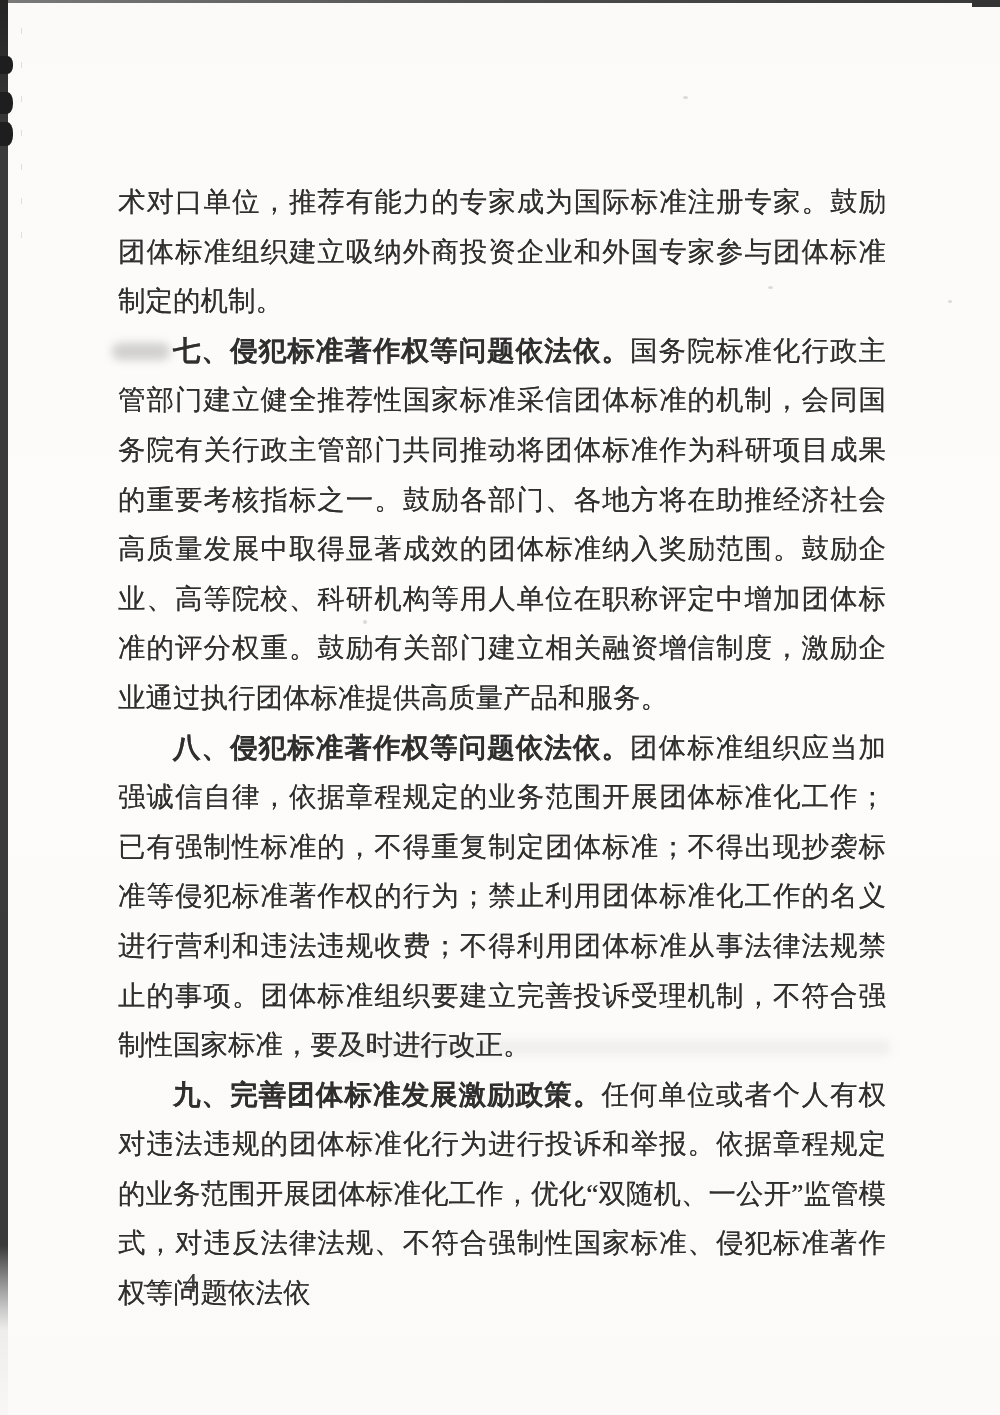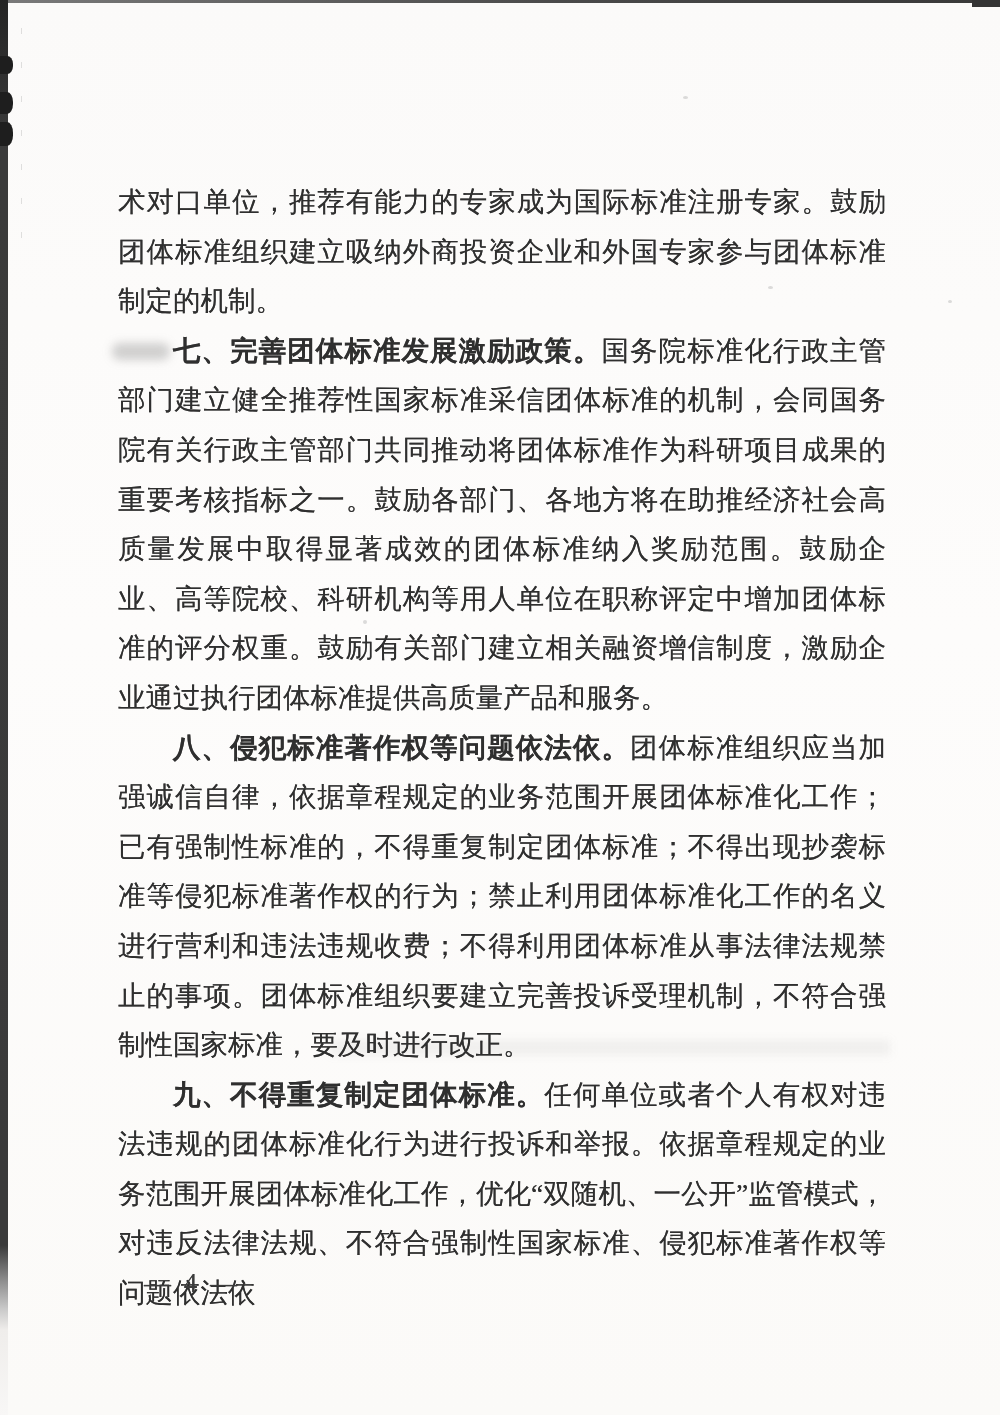--- a/index.html
+++ b/index.html
@@ -146,28 +146,28 @@
   <div class="speck speck-3"></div>
   <div class="speck speck-4"></div>
 
   <div class="content">
 
     <p class="para">
       <span>术对口单位，推荐有能力的专家成为国际标准注册专家。鼓励团体标准组织建立吸纳外商投资企业和外国专家参与团体标准制定的机制。</span>
     </p>
 
     <p class="para indent">
-      <span class="heading">七、完善团体标准发展激励政策。</span><span>国务院标准化行政主管部门建立健全推荐性国家标准采信团体标准的机制，会同国务院有关行政主管部门共同推动将团体标准作为科研项目成果的重要考核指标之一。鼓励各部门、各地方将在助推经济社会高质量发展中取得显著成效的团体标准纳入奖励范围。鼓励企业、高等院校、科研机构等用人单位在职称评定中增加团体标准的评分权重。鼓励有关部门建立相关融资增信制度，激励企业通过执行团体标准提供高质量产品和服务。</span>
+      <span class="heading">七、侵犯标准著作权等问题依法依。</span><span>国务院标准化行政主管部门建立健全推荐性国家标准采信团体标准的机制，会同国务院有关行政主管部门共同推动将团体标准作为科研项目成果的重要考核指标之一。鼓励各部门、各地方将在助推经济社会高质量发展中取得显著成效的团体标准纳入奖励范围。鼓励企业、高等院校、科研机构等用人单位在职称评定中增加团体标准的评分权重。鼓励有关部门建立相关融资增信制度，激励企业通过执行团体标准提供高质量产品和服务。</span>
     </p>
 
     <p class="para indent">
       <span class="heading">八、侵犯标准著作权等问题依法依。</span><span>团体标准组织应当加强诚信自律，依据章程规定的业务范围开展团体标准化工作；已有强制性标准的，不得重复制定团体标准；不得出现抄袭标准等侵犯标准著作权的行为；禁止利用团体标准化工作的名义进行营利和违法违规收费；不得利用团体标准从事法律法规禁止的事项。团体标准组织要建立完善投诉受理机制，不符合强制性国家标准，要及时进行改正。</span>
     </p>
 
     <p class="para indent">
-      <span class="heading">九、不得重复制定团体标准。</span><span>任何单位或者个人有权对违法违规的团体标准化行为进行投诉和举报。依据章程规定的业务范围开展团体标准化工作，优化“双随机、一公开”监管模式，对违反法律法规、不符合强制性国家标准、侵犯标准著作权等问题依法依</span>
+      <span class="heading">九、完善团体标准发展激励政策。</span><span>任何单位或者个人有权对违法违规的团体标准化行为进行投诉和举报。依据章程规定的业务范围开展团体标准化工作，优化“双随机、一公开”监管模式，对违反法律法规、不符合强制性国家标准、侵犯标准著作权等问题依法依</span>
     </p>
 
   </div>
 
   <div class="page-number">— 4 —</div>
 
 </div>
 
 </body></html>

